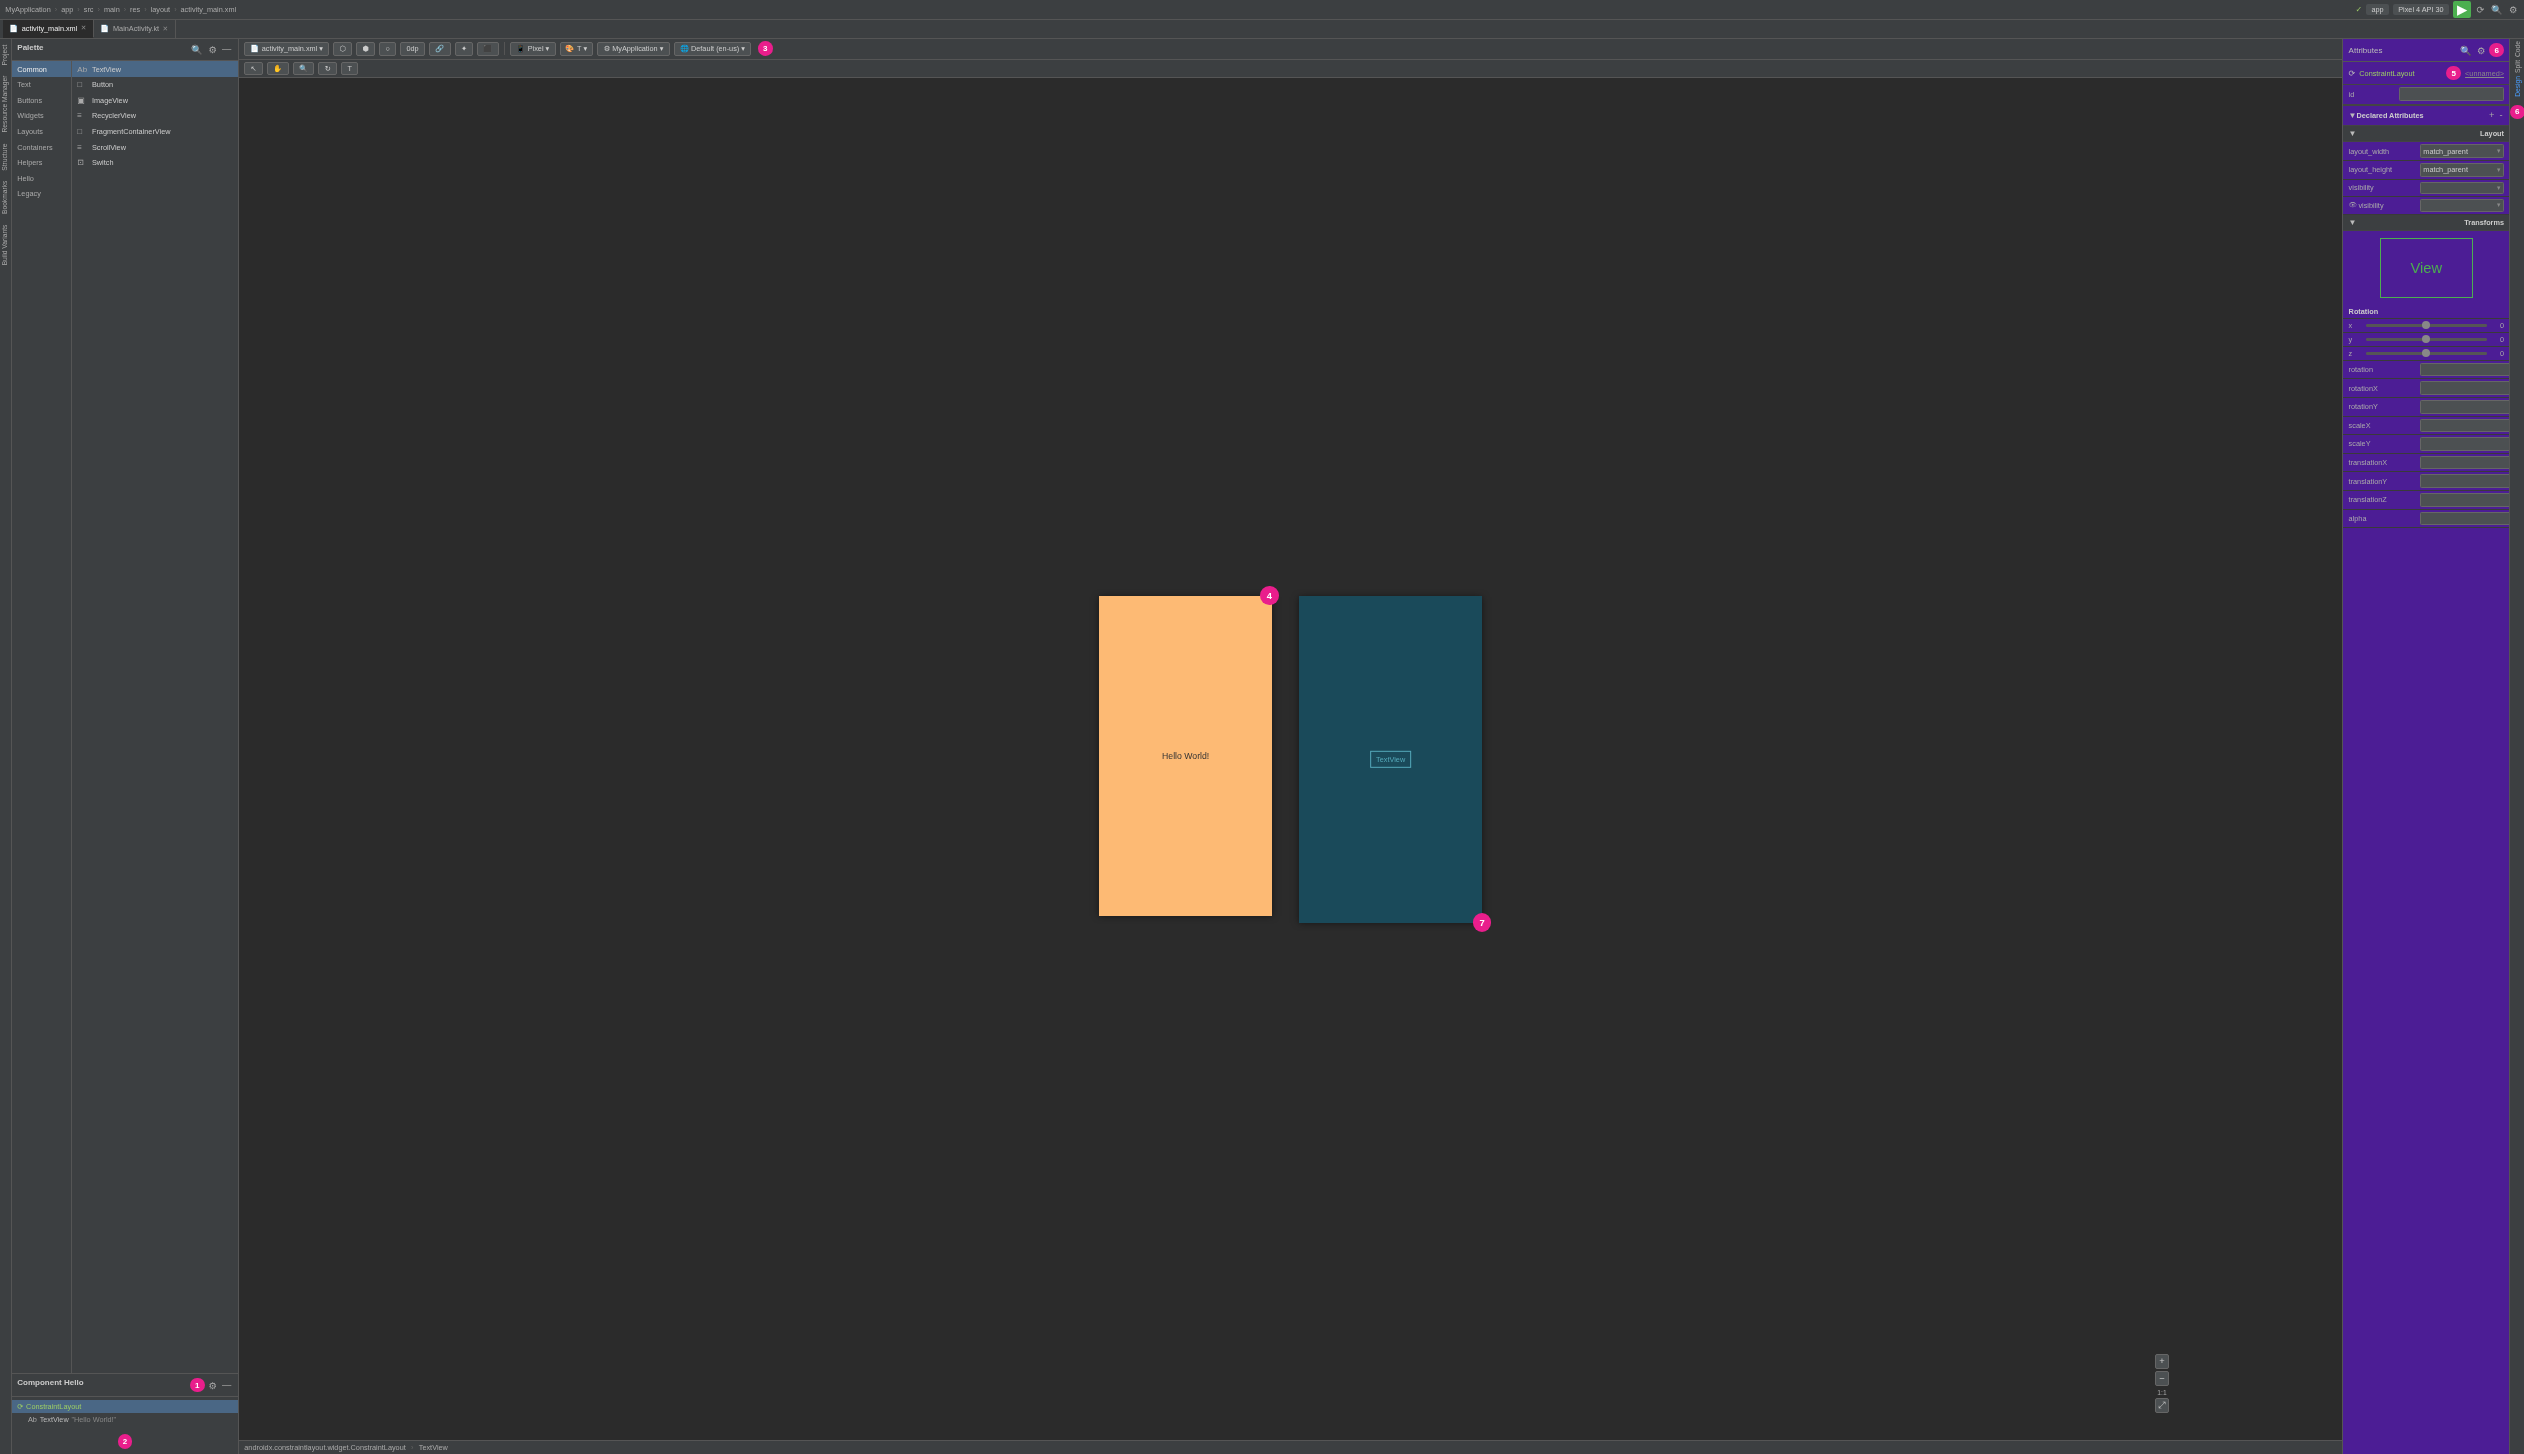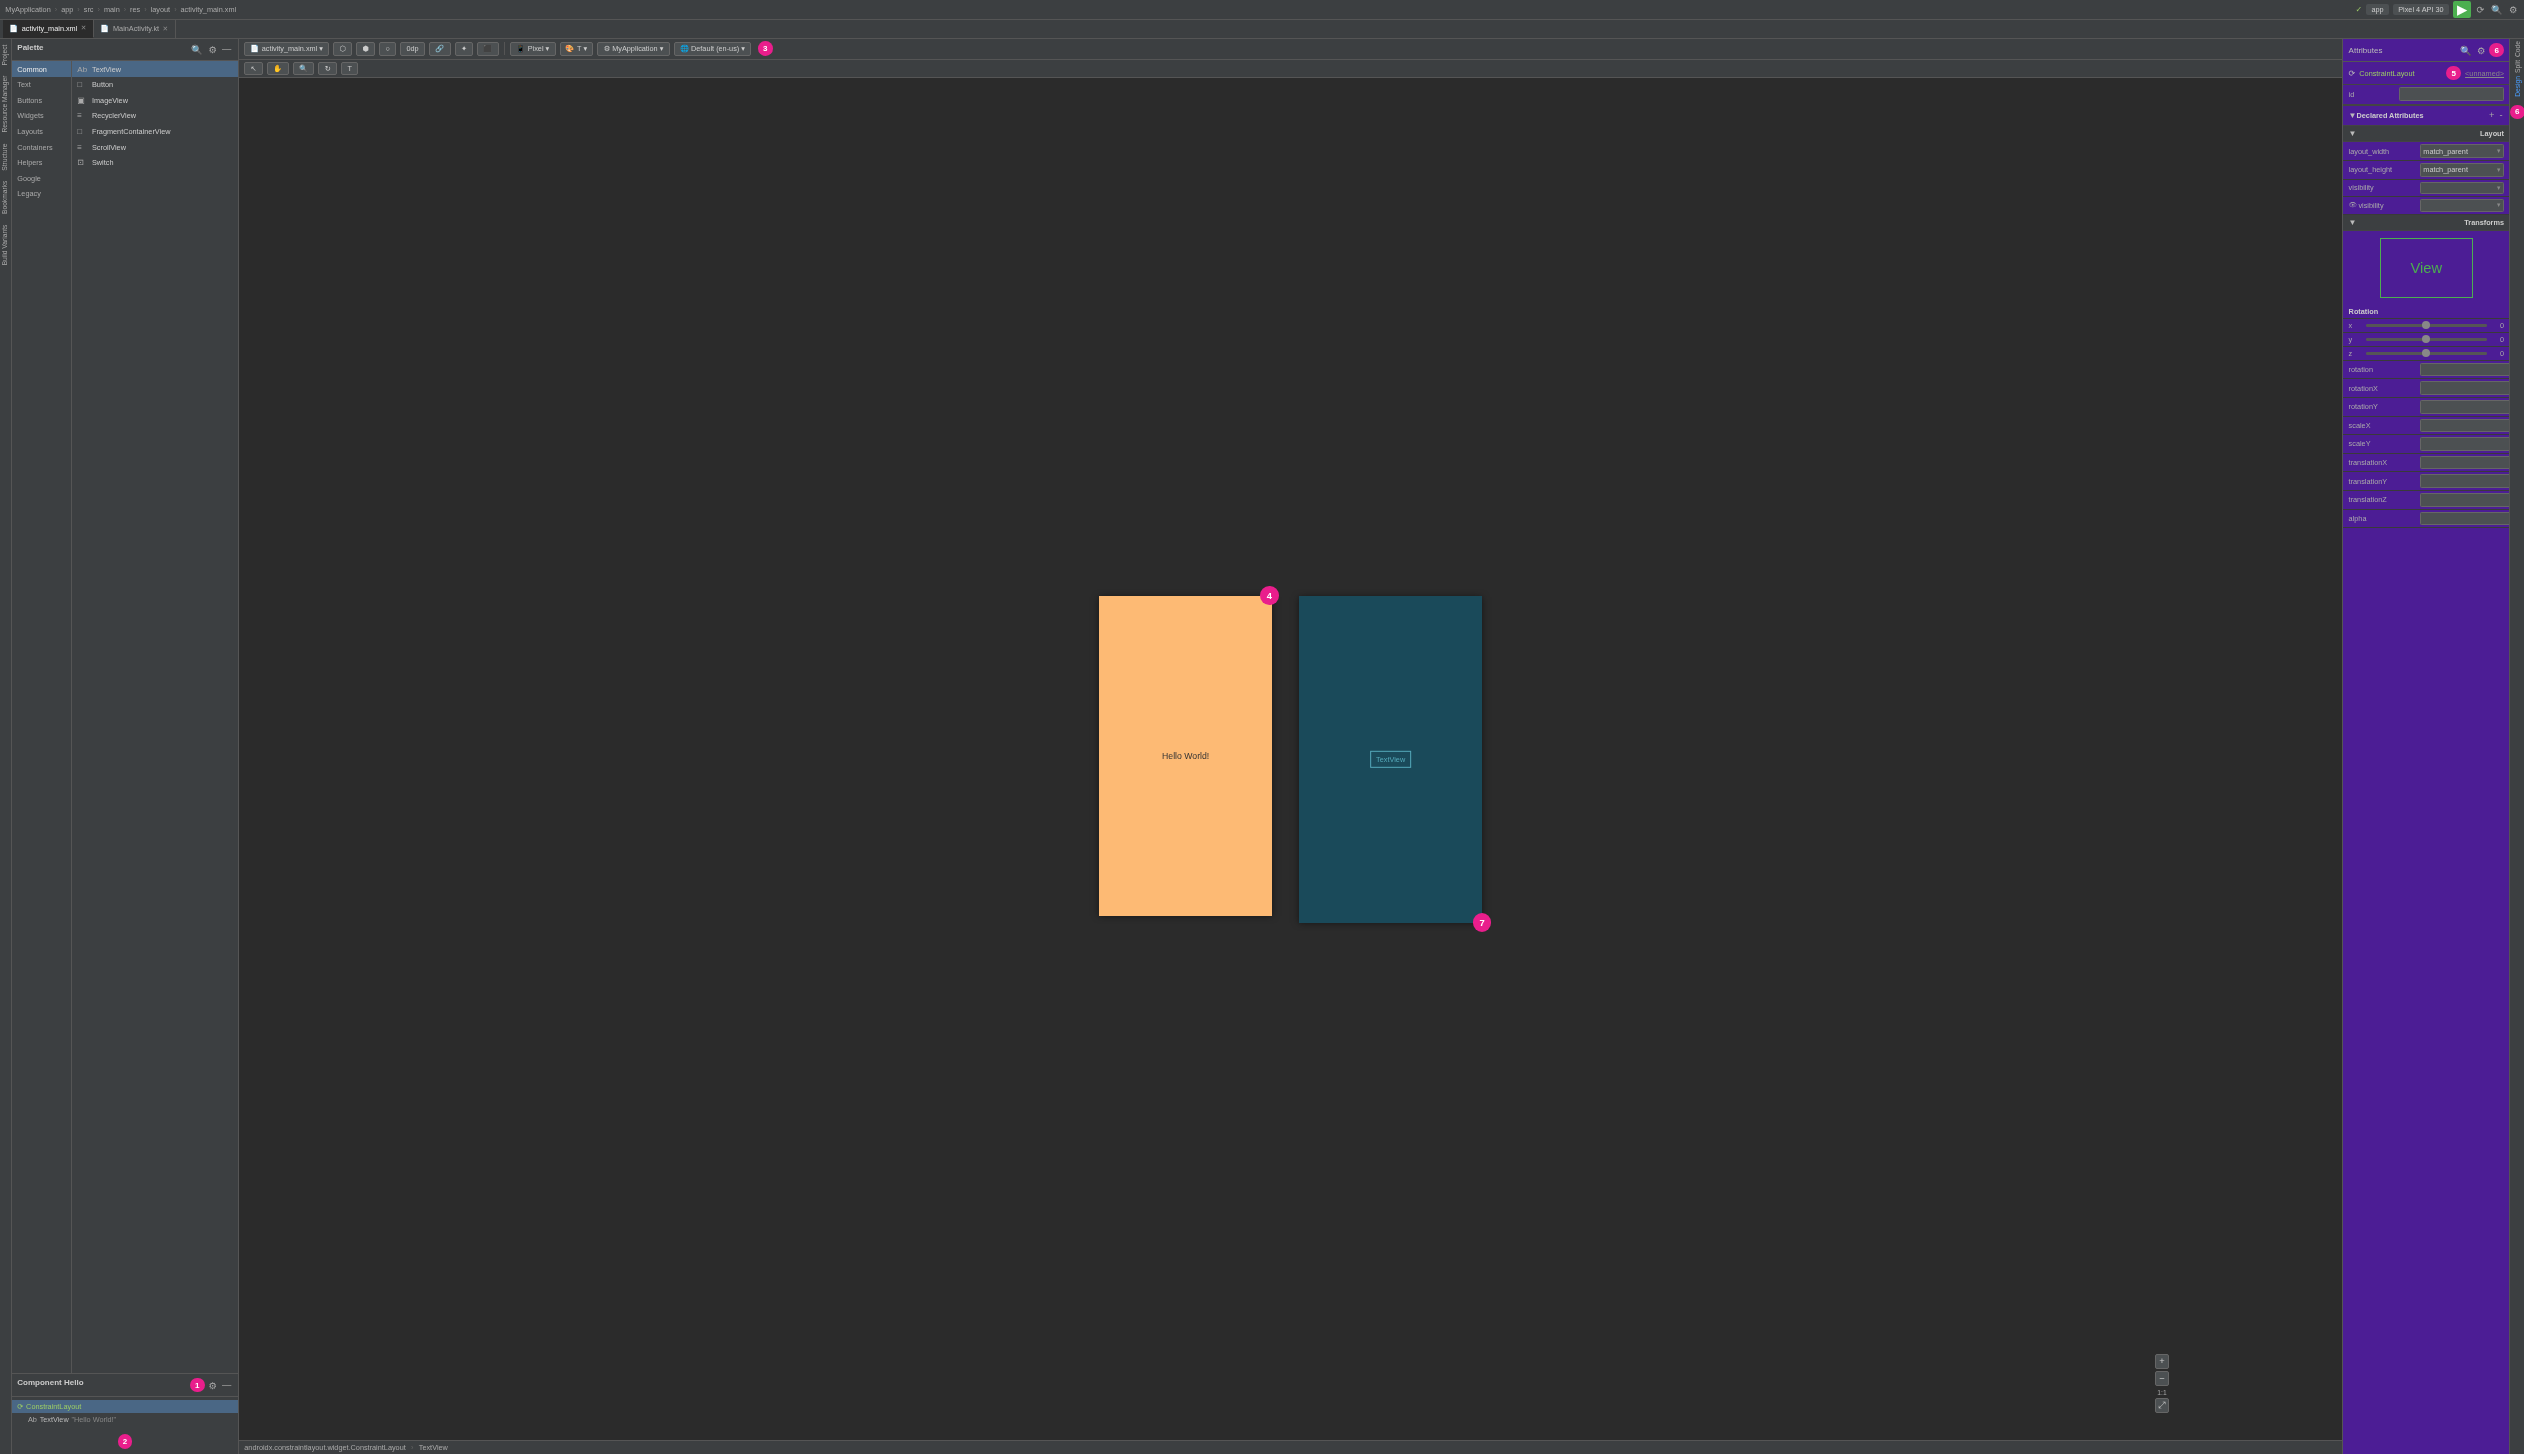--- a/index.html
+++ b/index.html
@@ -539,21 +539,21 @@
     <div class="palette-content">
 
       <div class="palette-categories">
         <div class="palette-cat-item active">Common</div>
         <div class="palette-cat-item">Text</div>
         <div class="palette-cat-item">Buttons</div>
         <div class="palette-cat-item">Widgets</div>
         <div class="palette-cat-item">Layouts</div>
         <div class="palette-cat-item">Containers</div>
         <div class="palette-cat-item">Helpers</div>
-        <div class="palette-cat-item">Google</div>
+        <div class="palette-cat-item">Hello</div>
         <div class="palette-cat-item">Legacy</div>
       </div>
 
       <div class="palette-items">
         <div class="palette-item active">
           <span class="item-icon">Ab</span>
           <span>TextView</span>
         </div>
         <div class="palette-item">
           <span class="item-icon">□</span>

